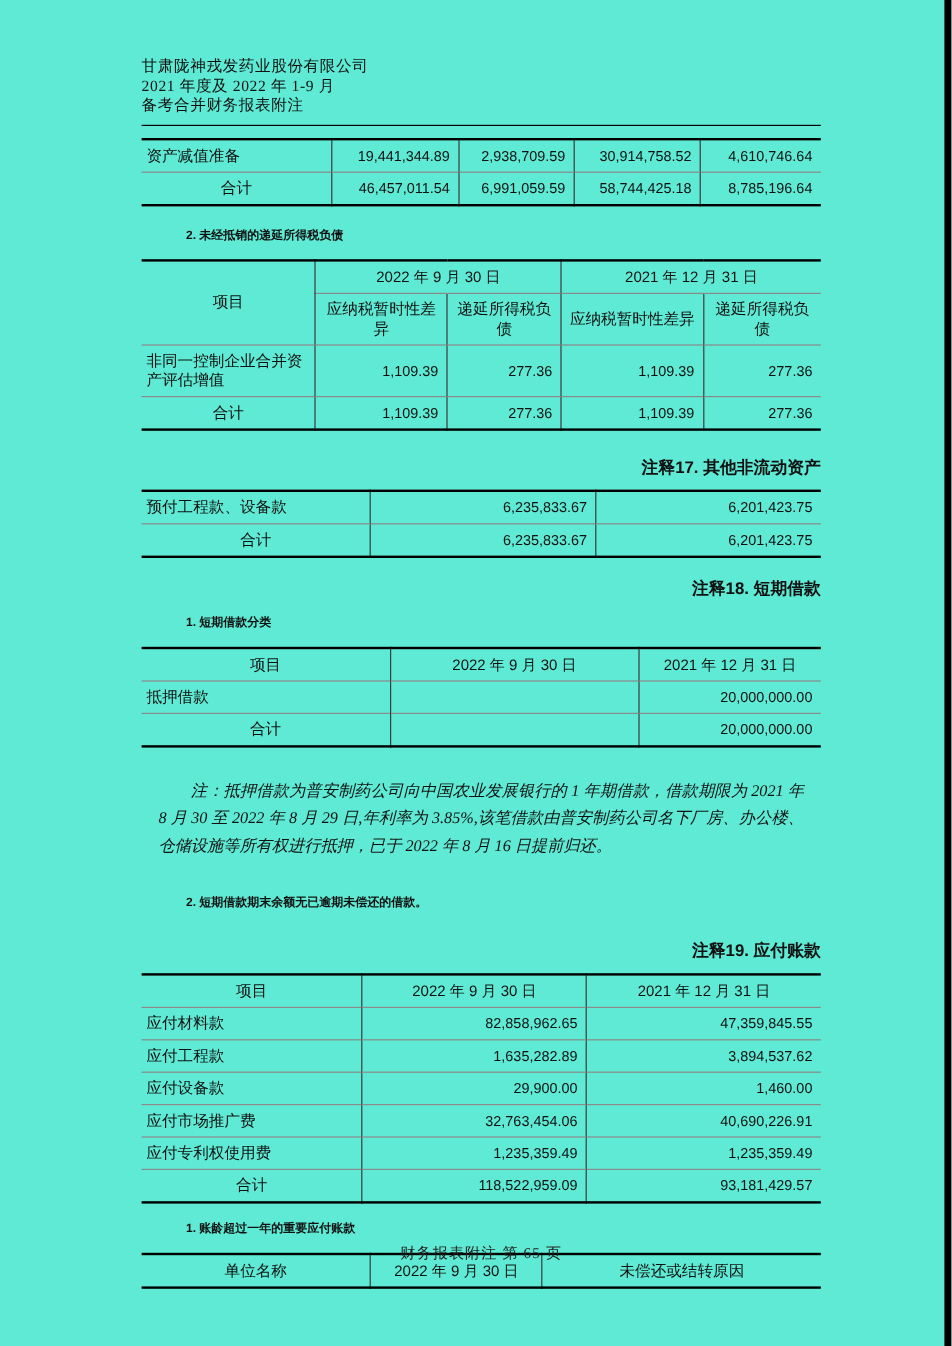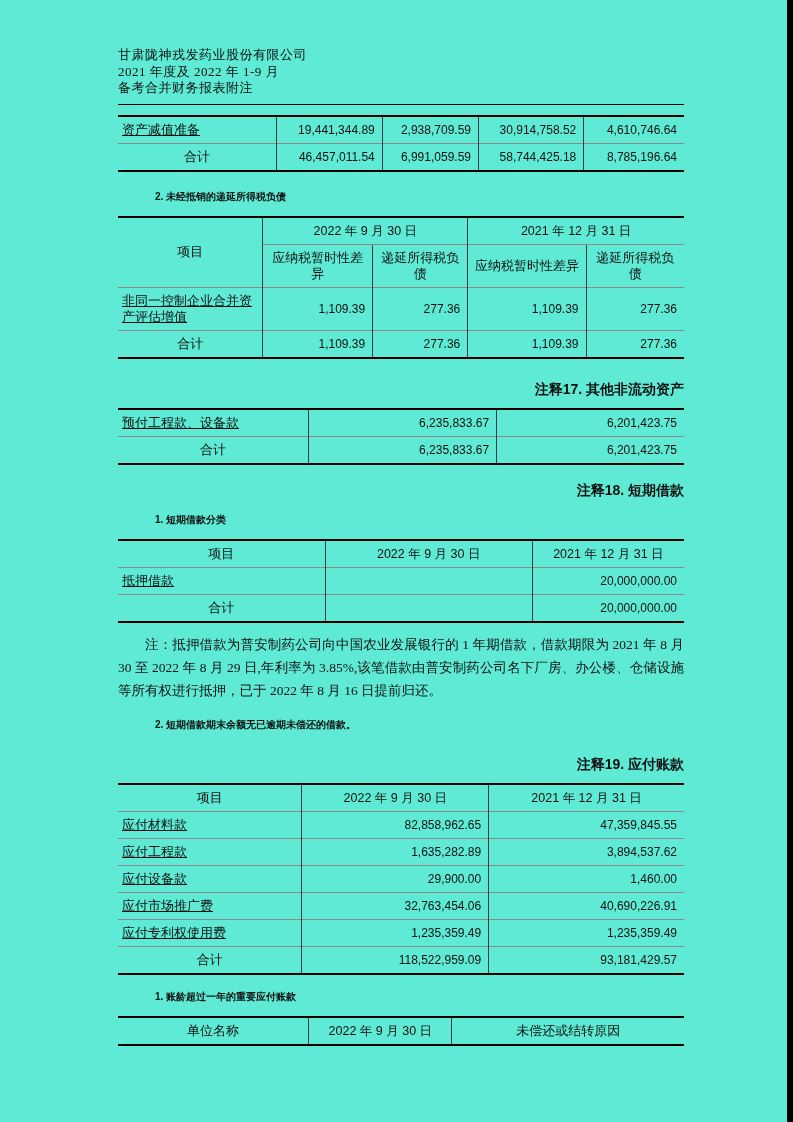--- a/index.html
+++ b/index.html
@@ -36,33 +36,33 @@
     width:100%; border-collapse:collapse; table-layout:fixed;
     border-top:2.5px solid #000; border-bottom:2.5px solid #000;
     font-size:13px;
   }
   table.fin td { padding:5px 4px; line-height:16px; vertical-align:middle; }
   table.fin tr + tr > td { border-top:1px solid #8a8a8a; }
   table.fin td + td { border-left:1px solid #3c3c3c; }
   table.fin td.rspan { border-right:1px solid #3c3c3c; }
   table.fin td.rspan + td { border-left:none; }
 
-  .lbl { text-align:left; padding-left:5px;text-decoration:underline; }
+  .lbl { text-align:left; padding-left:5px; }
   .ctr { text-align:center; }
   .num {
     font-family:"Liberation Sans","DejaVu Sans",sans-serif;
     font-size:12px; text-align:right; padding-right:7px !important;
   }
   .dt { font-family:"Liberation Sans","DejaVu Sans",sans-serif; font-size:12.5px; text-align:center; }
   .hd { text-align:center; }
 
   
   .para {
     font-size:13.5px; line-height:23px; text-align:justify;
-    text-indent:2em; margin:0;
+    text-indent:2em; margin:14px;font-style:italic;
   }
 
   .spacer-s  { height:10px; } .spacer-m { height:16px; } .spacer-l { height:21px; }
 
   .doc-footer {
     position:absolute; left:118px; top:1036px; width:566px;
     text-align:center; font-size:12.5px; color:#222; letter-spacing:1px;
   }
 </style>
 </head>
@@ -265,13 +265,14 @@
         <td class="hd">单位名称</td>
         <td class="dt">2022 年 9 月 30 日</td>
         <td class="hd">未偿还或结转原因</td>
       </tr>
 
     </tbody>
       </table>
 
   </div>
 
+  <div class="doc-footer">财务报表附注 第 65 页</div>
 </div>
 
 </body></html>

